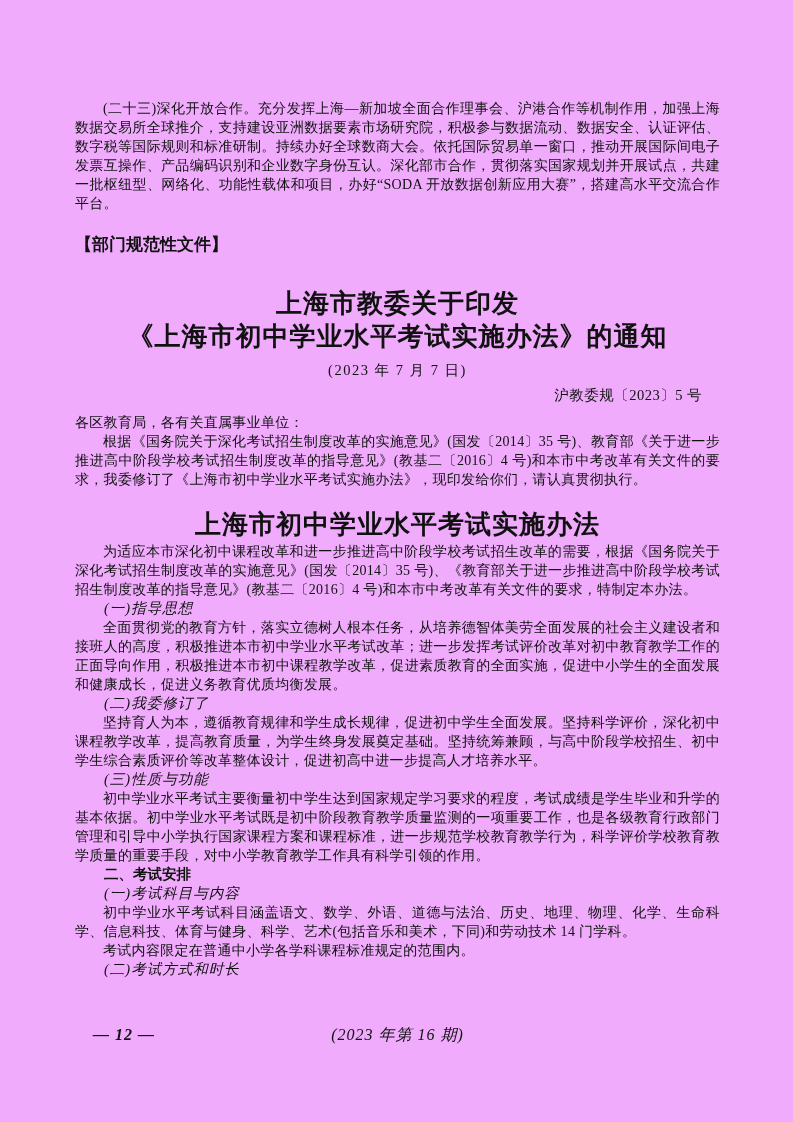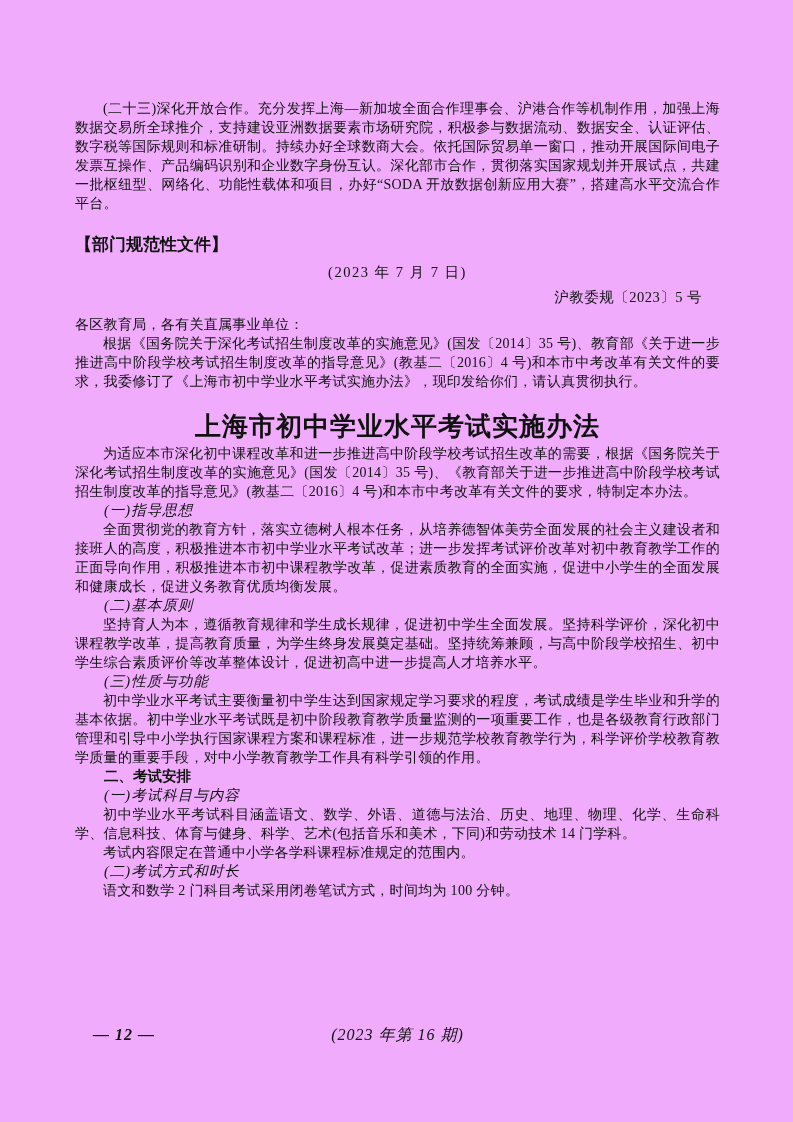--- a/index.html
+++ b/index.html
@@ -118,45 +118,48 @@
 </head>
 <body>
 
 <div class="page">
   <div class="content">
 
     <p class="para indent intro-para">(二十三)深化开放合作。充分发挥上海—新加坡全面合作理事会、沪港合作等机制作用，加强上海数据交易所全球推介，支持建设亚洲数据要素市场研究院，积极参与数据流动、数据安全、认证评估、数字税等国际规则和标准研制。持续办好全球数商大会。依托国际贸易单一窗口，推动开展国际间电子发票互操作、产品编码识别和企业数字身份互认。深化部市合作，贯彻落实国家规划并开展试点，共建一批枢纽型、网络化、功能性载体和项目，办好“SODA 开放数据创新应用大赛”，搭建高水平交流合作平台。</p>
 
     <div class="section-marker">【部门规范性文件】</div>
 
+    <h1 class="notice-title">
+      <span class="line">上海市教委关于印发</span>
+      <span class="line">《上海市初中学业水平考试实施办法》的通知</span>
+    </h1>
 
     <div class="notice-date">(2023 年 7 月 7 日)</div>
 
     <div class="doc-number">沪教委规〔2023〕5 号</div>
 
     <p class="para salutation">各区教育局，各有关直属事业单位：</p>
 
     <p class="para indent">根据《国务院关于深化考试招生制度改革的实施意见》(国发〔2014〕35 号)、教育部《关于进一步推进高中阶段学校考试招生制度改革的指导意见》(教基二〔2016〕4 号)和本市中考改革有关文件的要求，我委修订了《上海市初中学业水平考试实施办法》，现印发给你们，请认真贯彻执行。</p>
 
     <h2 class="measures-title">上海市初中学业水平考试实施办法</h2>
 
     <p class="para indent preamble">为适应本市深化初中课程改革和进一步推进高中阶段学校考试招生改革的需要，根据《国务院关于深化考试招生制度改革的实施意见》(国发〔2014〕35 号)、《教育部关于进一步推进高中阶段学校考试招生制度改革的指导意见》(教基二〔2016〕4 号)和本市中考改革有关文件的要求，特制定本办法。</p>
 
     <p class="heading-kai">(一)指导思想</p>
     <p class="para indent">全面贯彻党的教育方针，落实立德树人根本任务，从培养德智体美劳全面发展的社会主义建设者和接班人的高度，积极推进本市初中学业水平考试改革；进一步发挥考试评价改革对初中教育教学工作的正面导向作用，积极推进本市初中课程教学改革，促进素质教育的全面实施，促进中小学生的全面发展和健康成长，促进义务教育优质均衡发展。</p>
-    <p class="heading-kai">(二)基本原则</p>
+    <p class="heading-kai">(二)我委修订了</p>
     <p class="para indent">坚持育人为本，遵循教育规律和学生成长规律，促进初中学生全面发展。坚持科学评价，深化初中课程教学改革，提高教育质量，为学生终身发展奠定基础。坚持统筹兼顾，与高中阶段学校招生、初中学生综合素质评价等改革整体设计，促进初高中进一步提高人才培养水平。</p>
     <p class="heading-kai">(三)性质与功能</p>
     <p class="para indent">初中学业水平考试主要衡量初中学生达到国家规定学习要求的程度，考试成绩是学生毕业和升学的基本依据。初中学业水平考试既是初中阶段教育教学质量监测的一项重要工作，也是各级教育行政部门管理和引导中小学执行国家课程方案和课程标准，进一步规范学校教育教学行为，科学评价学校教育教学质量的重要手段，对中小学教育教学工作具有科学引领的作用。</p>
     <p class="heading-bold">二、考试安排</p>
     <p class="heading-kai">(一)考试科目与内容</p>
     <p class="para indent">初中学业水平考试科目涵盖语文、数学、外语、道德与法治、历史、地理、物理、化学、生命科学、信息科技、体育与健身、科学、艺术(包括音乐和美术，下同)和劳动技术 14 门学科。</p>
     <p class="para indent">考试内容限定在普通中小学各学科课程标准规定的范围内。</p>
     <p class="heading-kai">(二)考试方式和时长</p>
-    <p class="para indent">语文和数学 2 门科目考试采用闭卷笔试方式，时间均为 100 分钟。</p>
 
   </div>
 
   <div class="footer">
     <span class="page-number">— 12 —</span>
     <span class="issue">(2023 年第 16 期)</span>
   </div>
 </div>
 
 </body></html>

